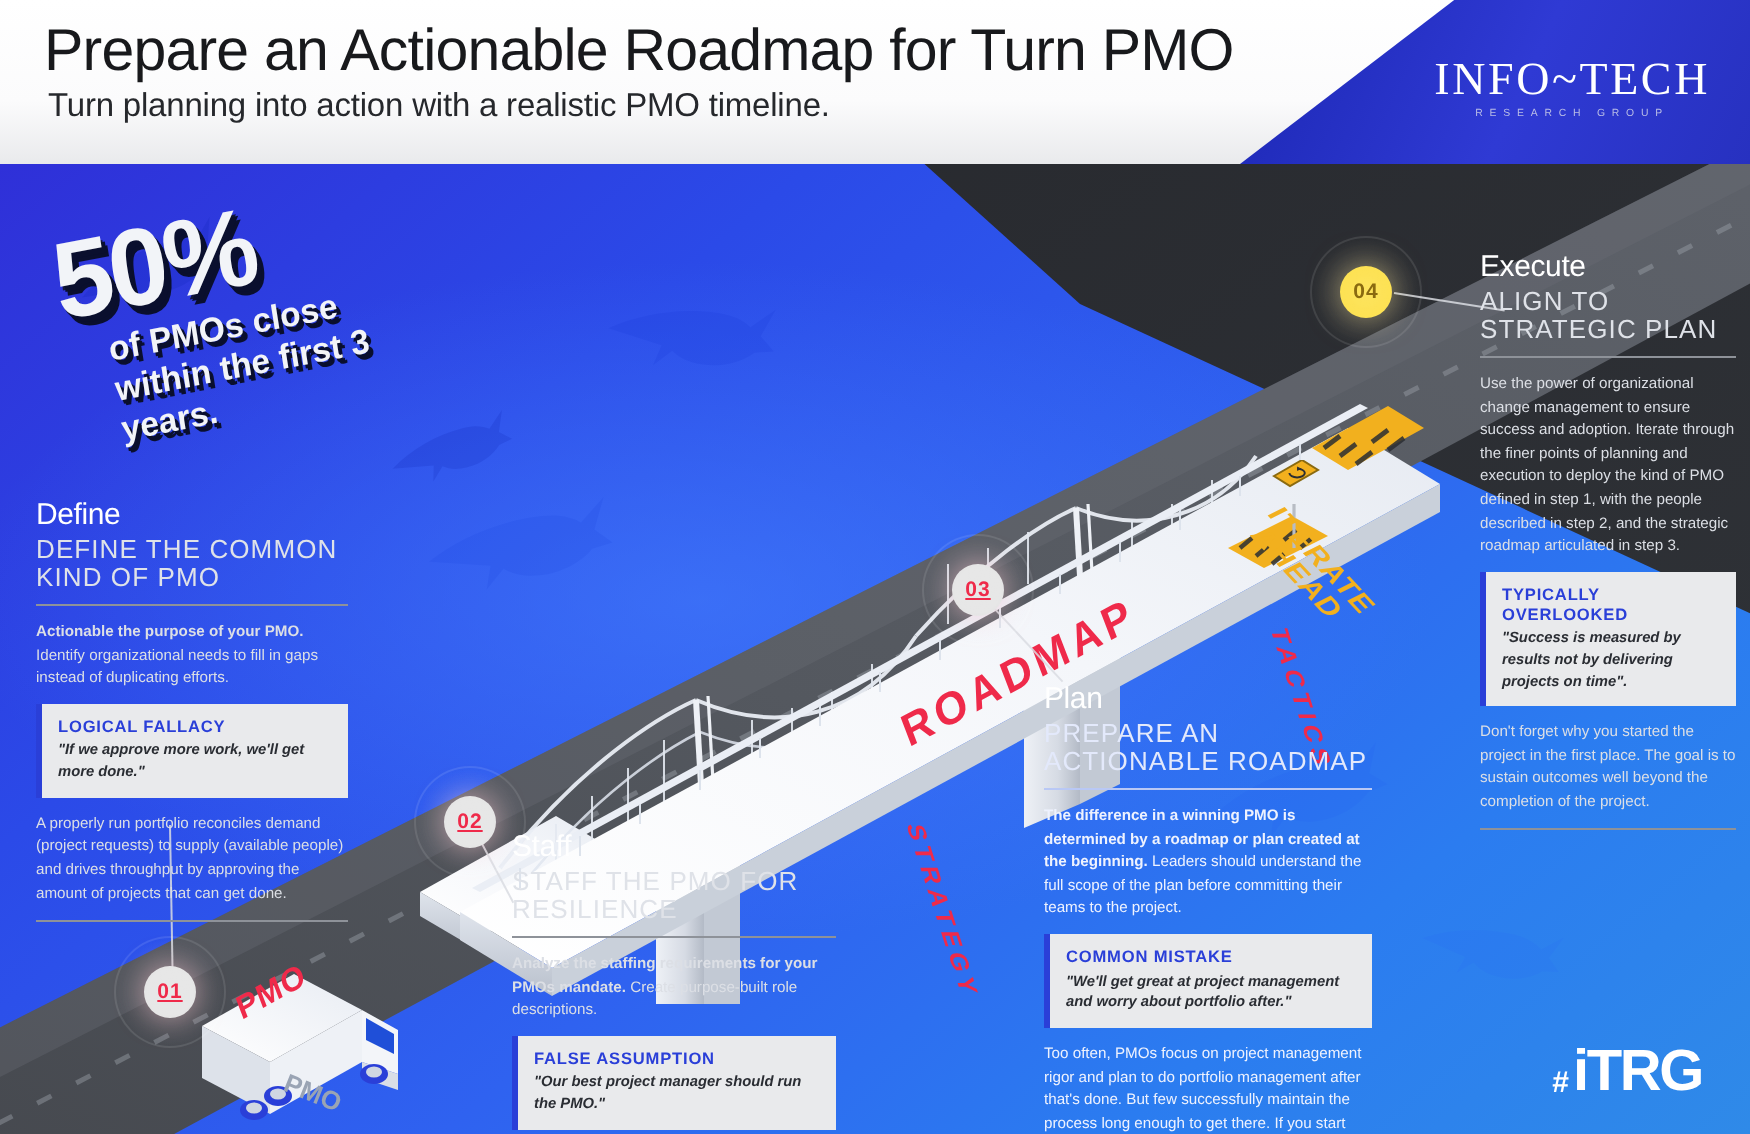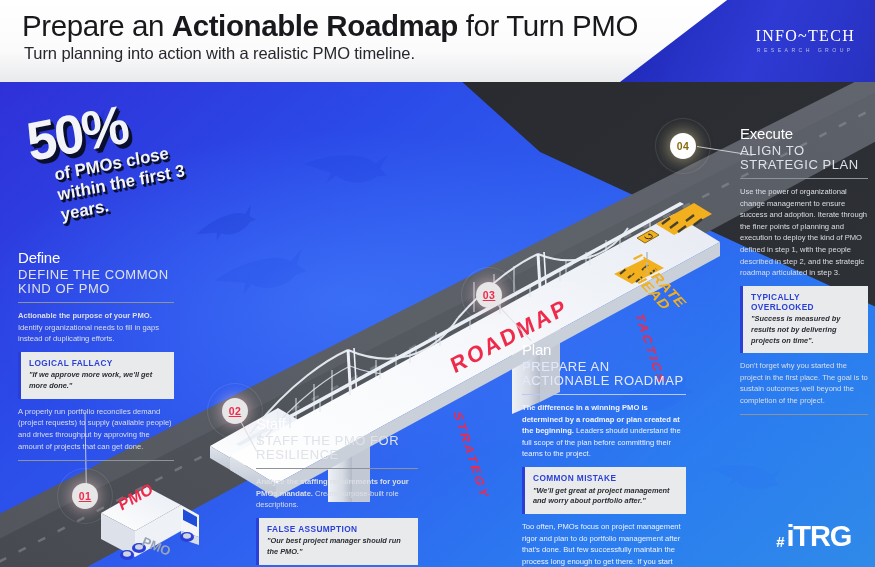--- a/index.html
+++ b/index.html
@@ -17,29 +17,29 @@
   #header-blue-dark {
     position:absolute; right:0; top:0; width:255px; height:82px;
     background:linear-gradient(115deg,#1c27b4 0%,#2f3ad4 55%,#2731c0 100%);
     clip-path:polygon(42% 0%, 100% 0%, 100% 100%, 0% 100%);
   }
   #title {
     position:absolute; left:22px; top:9px;
     font-size:29.5px; color:#18191c; font-weight:400; letter-spacing:-0.4px;
     white-space:nowrap;
   }
-  #title b { font-weight:700; }
+  #title b { font-weight:400; }
   #subtitle {
     position:absolute; left:24px; top:44px;
     font-size:16.5px; color:#26282c; font-weight:400; letter-spacing:-0.1px;
     white-space:nowrap;
   }
   #logo { position:absolute; right:20px; top:28px; text-align:center; }
   #logo-main {
-    font-family:"Liberation Serif", serif; font-size:16px; color:#ffffff;
+    font-family:"Liberation Serif", serif; font-size:23px; color:#ffffff;
     letter-spacing:1.3px; font-weight:400; line-height:1;
   }
   #logo-sub {
     font-size:5.2px; color:#b9bde6; letter-spacing:3.4px; margin-top:3px;
     font-weight:400;
   }
 
   
   #scene { position:absolute; left:0; top:82px; width:875px; height:485px; overflow:hidden; }
 
@@ -134,21 +134,21 @@
     font-size:10.5px; font-weight:700; letter-spacing:.5px;
     z-index:20;
   }
   .marker::before {
     content:""; position:absolute; width:54px; height:54px; border-radius:50%;
     border:1px solid rgba(255,255,255,.10);
     background:radial-gradient(circle, rgba(255,255,255,.13) 0%, rgba(255,255,255,0) 70%);
     z-index:-1;
   }
   .marker.pink { background:#e5e5e5; color:#ef2a4a; box-shadow:0 0 14px rgba(255,190,200,.55);text-decoration:underline; }
-  .marker.gold { background:#ffffff; color:#8a6a10; box-shadow:0 0 16px rgba(250,220,130,.55); }
+  .marker.gold { background:#fde047; color:#8a6a10; box-shadow:0 0 16px rgba(250,220,130,.55); }
   #m01 { left:72px; top:401px; }
   #m02 { left:222px; top:316px; }
   #m03 { left:476px; top:200px; }
   #m04 { left:670px; top:51px; }
 
   
   .conn { position:absolute; background:#d9dce2; height:1px; transform-origin:left center; z-index:15; opacity:.85; }
 
   
   .panel { position:absolute; z-index:25; }

